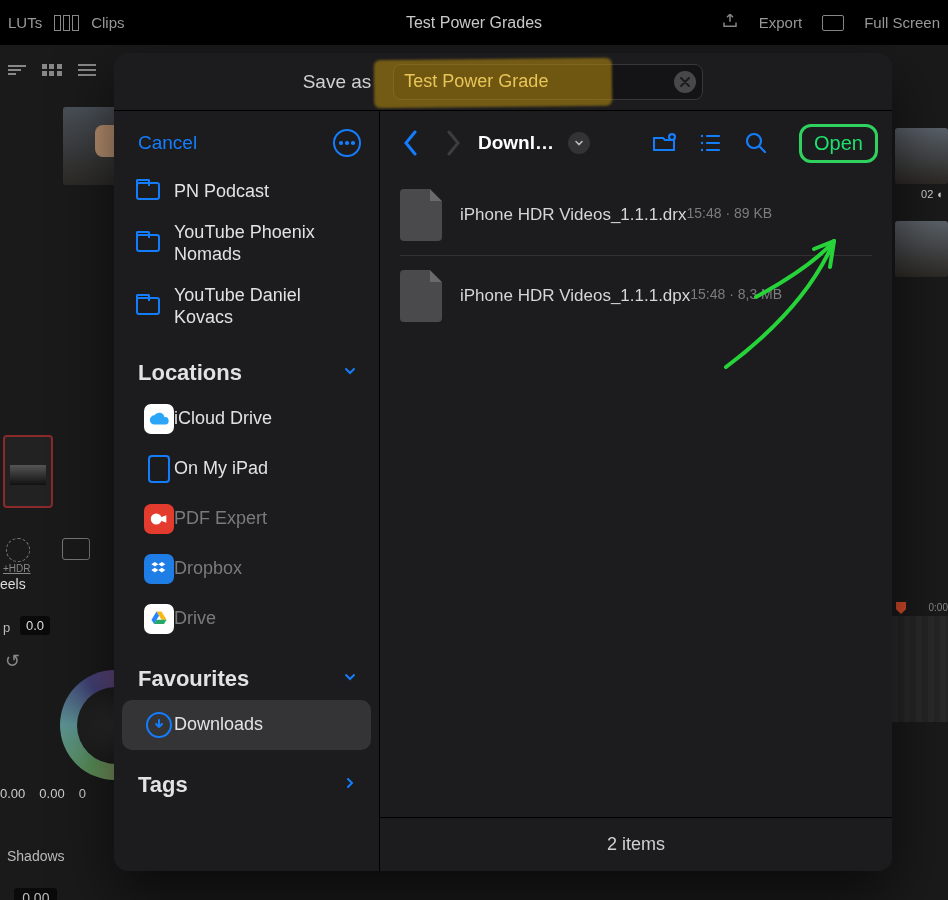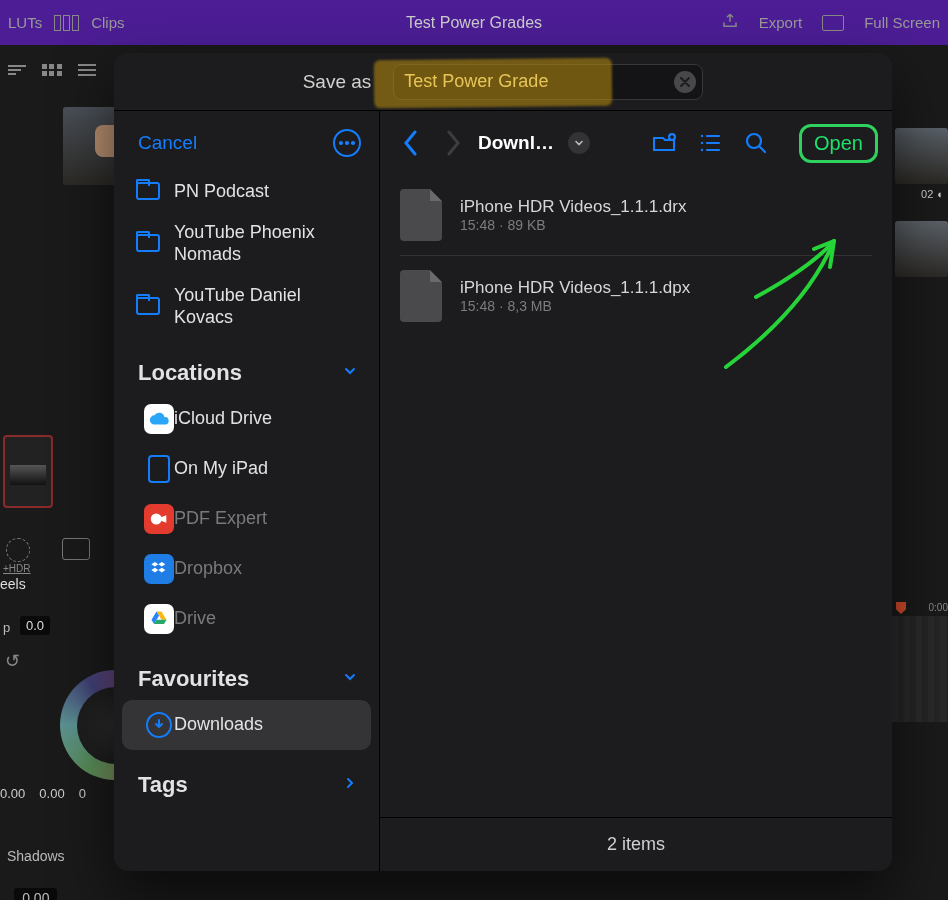--- a/index.html
+++ b/index.html
@@ -18,21 +18,21 @@
       position: relative;
     }
     
     .bg-topbar {
       position: absolute;
       top: 0; left: 0; right: 0;
       height: 45px;
       display: flex;
       align-items: center;
       padding: 10px 8px;
-      background: #4c1d95;
+      background: #000000;
       color: #999;
       font-size: 15px;
     }
     .bg-topbar .left-group { display: flex; align-items: center; gap: 12px; }
     .bg-topbar .center { position: absolute; left: 50%; transform: translateX(-50%); color: #ccc; font-weight: 500; font-size: 16px; }
     .bg-topbar .right-group { margin-left: auto; display: flex; align-items: center; gap: 20px; }
     .ico-box { width: 22px; height: 16px; border: 1.5px solid #888; border-radius: 2px; display:inline-block; }
     .ico-stack { display:inline-flex; gap: 2px; }
     .ico-stack span { width: 7px; height: 16px; border: 1.5px solid #888; }
 
@@ -154,21 +154,21 @@
     .tb-icon { width:38px; display:flex; align-items:center; justify-content:center; cursor:pointer; color:#147dfc; }
     .tb-icon svg { width:26px; height:26px; }
     .open-btn { color:#1fe06c; font-size:20px; font-weight:500; padding: 5px 12px; border:3px solid #2fd25e; border-radius:12px; cursor:pointer; margin-left:16px; }
 
     .file-list { flex:1; padding: 0 20px; overflow:auto; position:relative;}
     .file-row { display:flex; gap:18px; padding: 14px 0; align-items:center; cursor:pointer;}
     .file-row + .file-row { border-top: 1px solid #323234; }
     .file-thumb { width:42px; height:52px; background:#4a4a4c; border-radius:4px; flex-shrink:0; position:relative; }
     .file-thumb::after { content:""; position:absolute; top:0; right:0; width:12px; height:12px; background:#1c1c1e; clip-path: polygon(0 0,100% 100%,100% 0); }
     .file-thumb::before { content:""; position:absolute; top:0; right:0; width:12px; height:12px; background:#6a6a6c; clip-path: polygon(0 0,0 100%,100% 100%); }
-    .file-meta { display:flex; flex-direction:column; }
+    .file-meta { display:flex; flex-direction:row; }
     .file-name { color:#d6d6d8; font-size:17px; }
     .file-sub { color:#7c7c7e; font-size:14px; }
 
     .arrow-annotation {
       position:absolute;
       top: 52px; right: 36px;
       width: 140px; height: 170px;
       pointer-events:none;
     }
 

